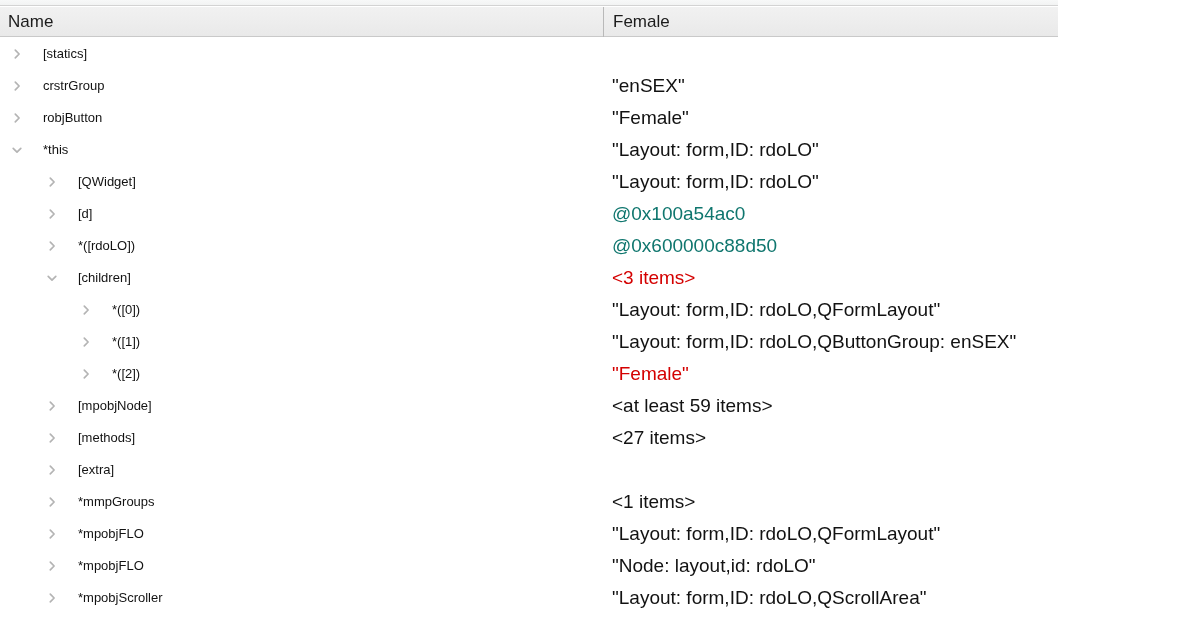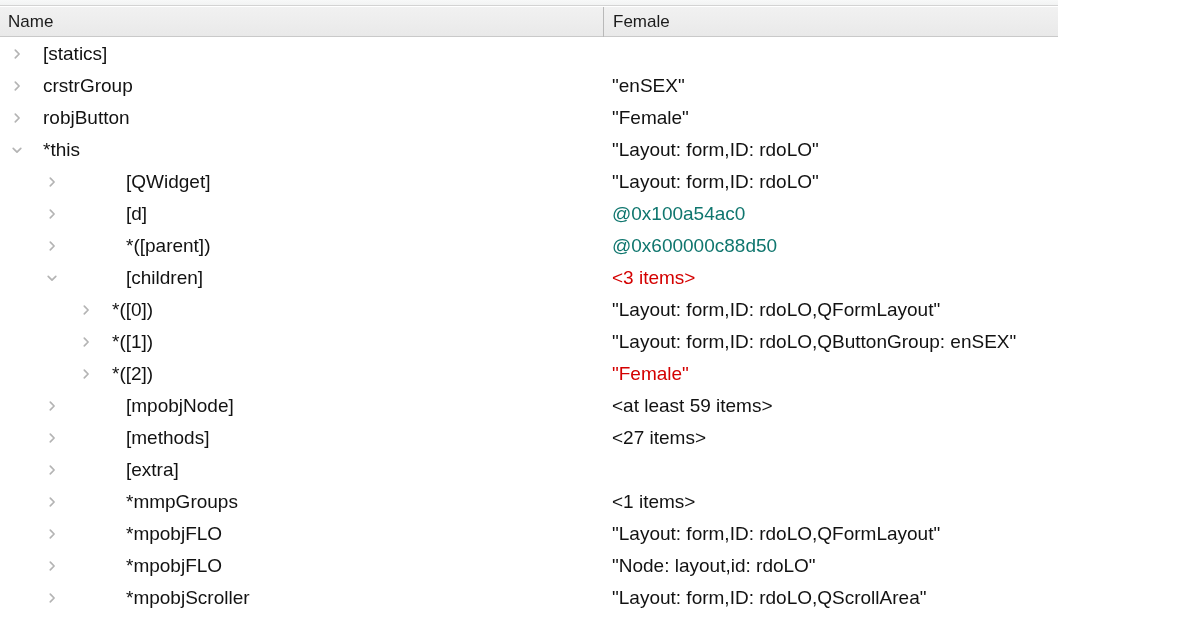--- a/index.html
+++ b/index.html
@@ -84,21 +84,21 @@
   }
   .disclosure svg { display: block; }
   .disclosure .chev { stroke: #b4b4b4; stroke-width: 1.7; fill: none;
                       stroke-linecap: round; stroke-linejoin: round; }
 
   .row-name {
     position: absolute;
     top: 0;
     height: 32px;
     line-height: 32px;
-    font-size: 19px;
+    font-size: 13px;
     color: #121212;
     white-space: nowrap;
   }
 
   .row-value {
     position: absolute;
     left: 612px;
     top: 0;
     height: 32px;
     line-height: 32px;
@@ -106,21 +106,21 @@
     color: #121212;
     white-space: nowrap;
   }
   .row-value.v-gray { color: #0f766e; }
   .row-value.v-red  { color: #d40000; }
 
   
   .lvl0 .disclosure { left: 7px; }
   .lvl0 .row-name   { left: 43px; }
   .lvl1 .disclosure { left: 42px; }
-  .lvl1 .row-name   { left: 78px; margin-left: 48px; }
+  .lvl1 .row-name   { left: 78px; }
   .lvl2 .disclosure { left: 76px; }
   .lvl2 .row-name   { left: 112px; }
 </style>
 </head>
 <body>
 
 <div class="debugger-pane">
 
   <div class="pane-topstrip"></div>
 
@@ -184,21 +184,21 @@
         </span>
         <span class="row-name">[d]</span>
         <span class="row-value v-gray">@0x100a54ac0</span>
       </div>
       <div class="tree-row lvl1">
         <span class="disclosure">
           <svg width="14" height="14" viewBox="0 0 14 14">
             <path class="chev" d="M5.3 3.2 L9.1 7 L5.3 10.8"></path>
           </svg>
         </span>
-        <span class="row-name">*([parent])</span>
+        <span class="row-name">*([rdoLO])</span>
         <span class="row-value v-gray">@0x600000c88d50</span>
       </div>
       <div class="tree-row lvl1">
         <span class="disclosure">
           <svg width="14" height="14" viewBox="0 0 14 14">
             <path class="chev" d="M3.2 5.3 L7 9.1 L10.8 5.3"></path>
           </svg>
         </span>
         <span class="row-name">[children]</span>
         <span class="row-value v-red">&lt;3 items&gt;</span>

